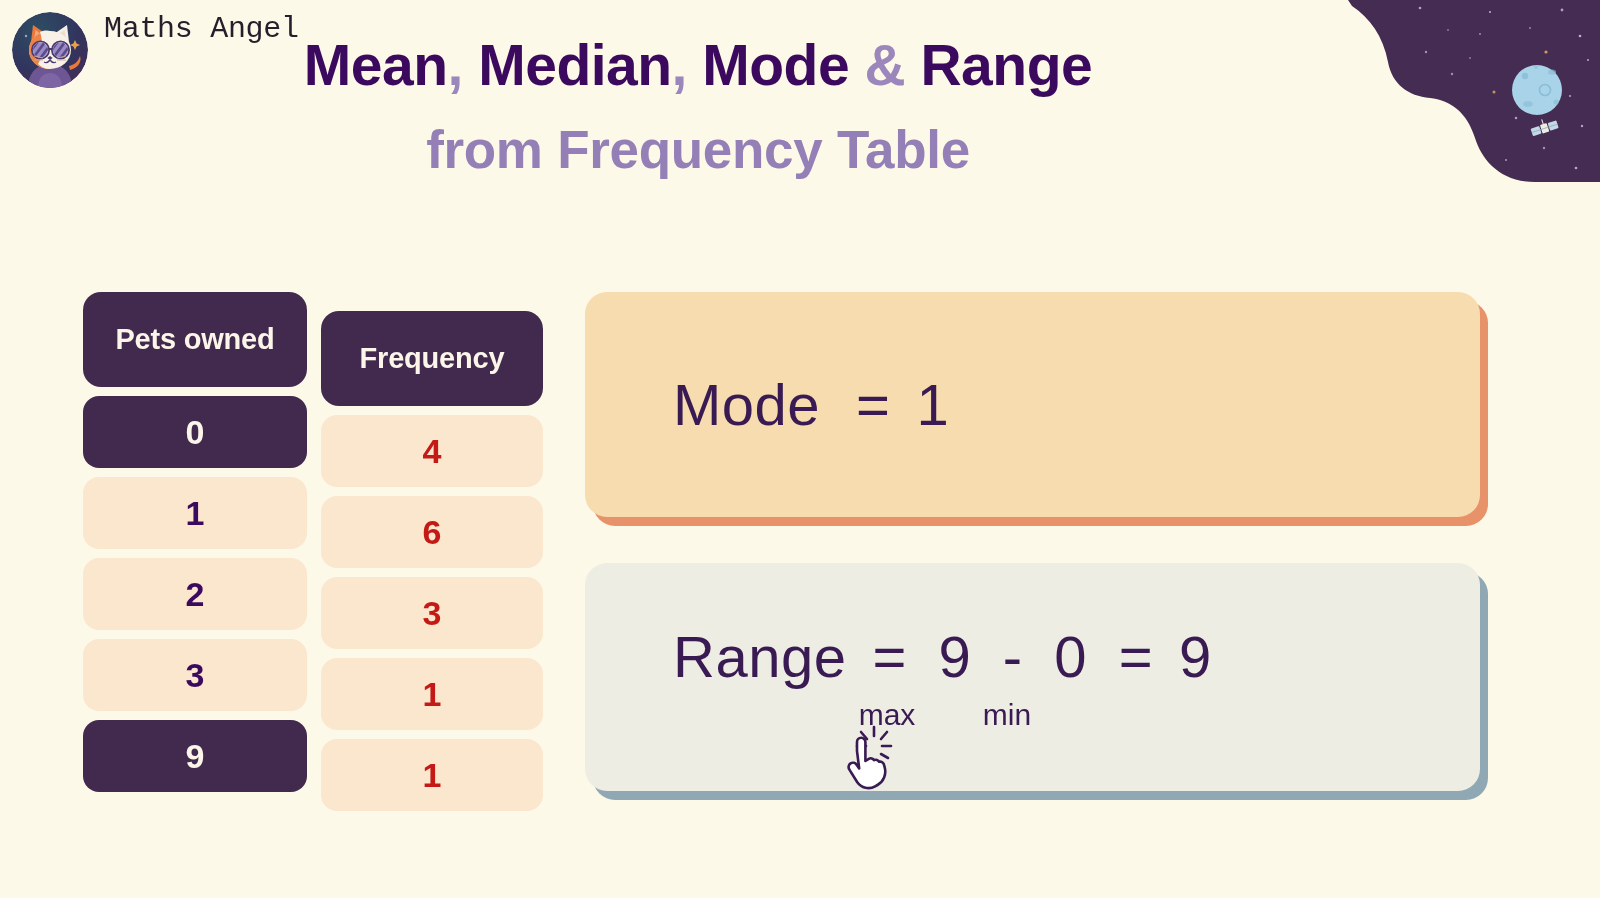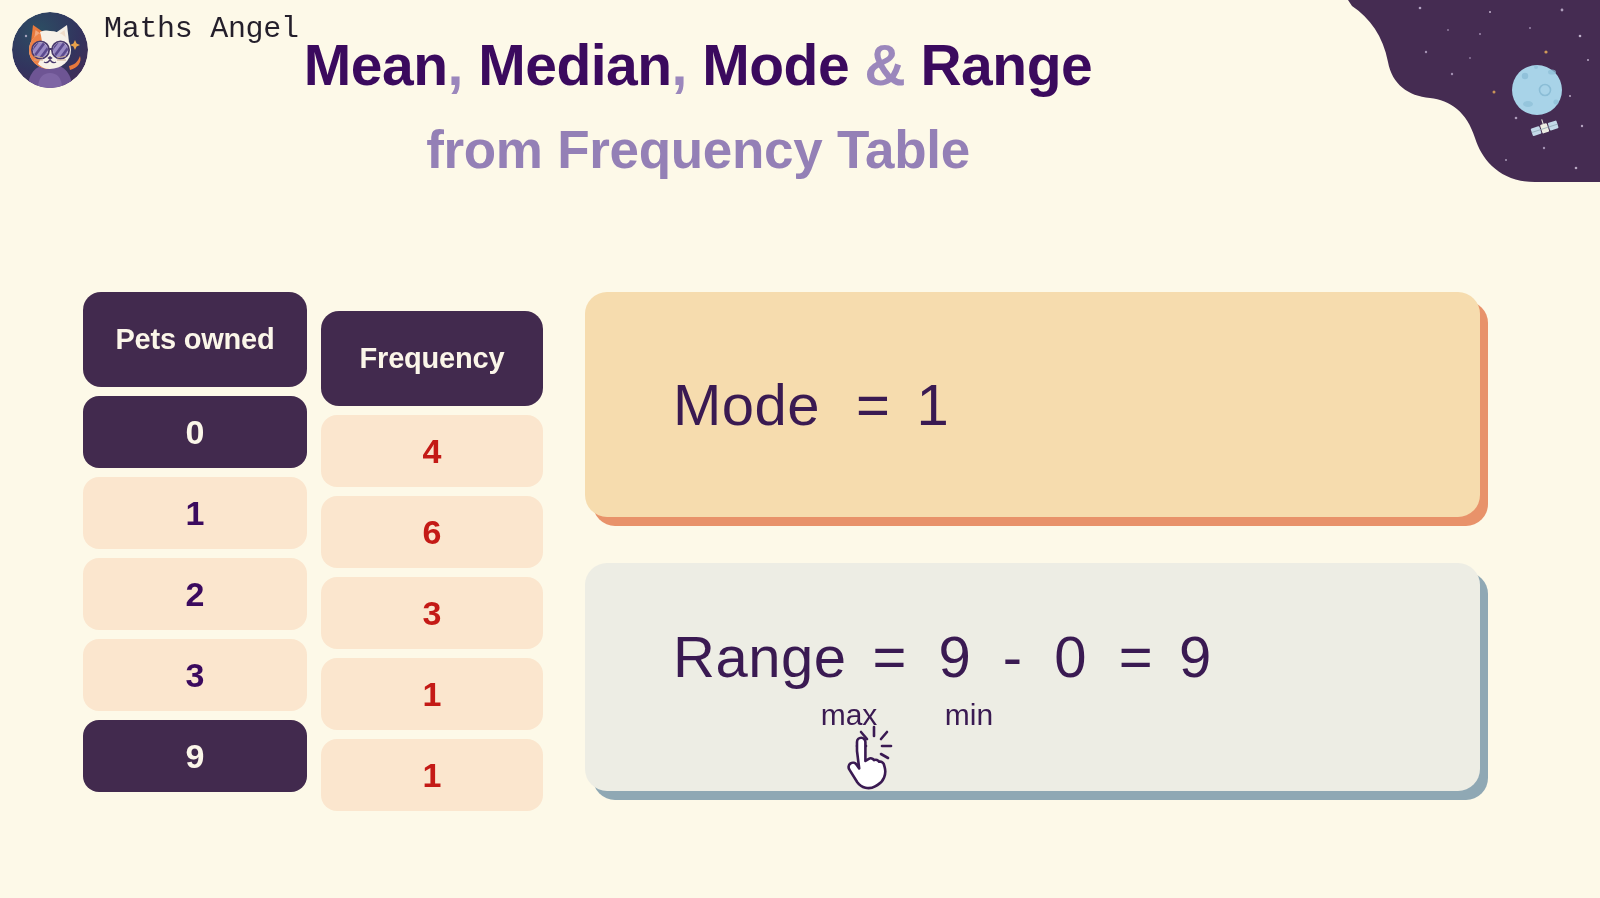--- a/index.html
+++ b/index.html
@@ -172,21 +172,21 @@
     font-weight: normal;
     color: #3A1A52;
     letter-spacing: 0.5px;
   }
   .eq-tok { display: inline-block; }
   .gap-sm { width: 26px; }
   .gap-md { width: 36px; }
 
   .sub-labels {
     display: flex;
-    padding-left: 50px;
+    padding-left: 88px;
     margin-top: 8px;
     font-size: 30px;
     color: #3A1A52;
   }
   .sub-labels .lab { display: inline-block; text-align: center; }
 
   
   .cursor-hand {
     position: absolute;
     left: 250px;

